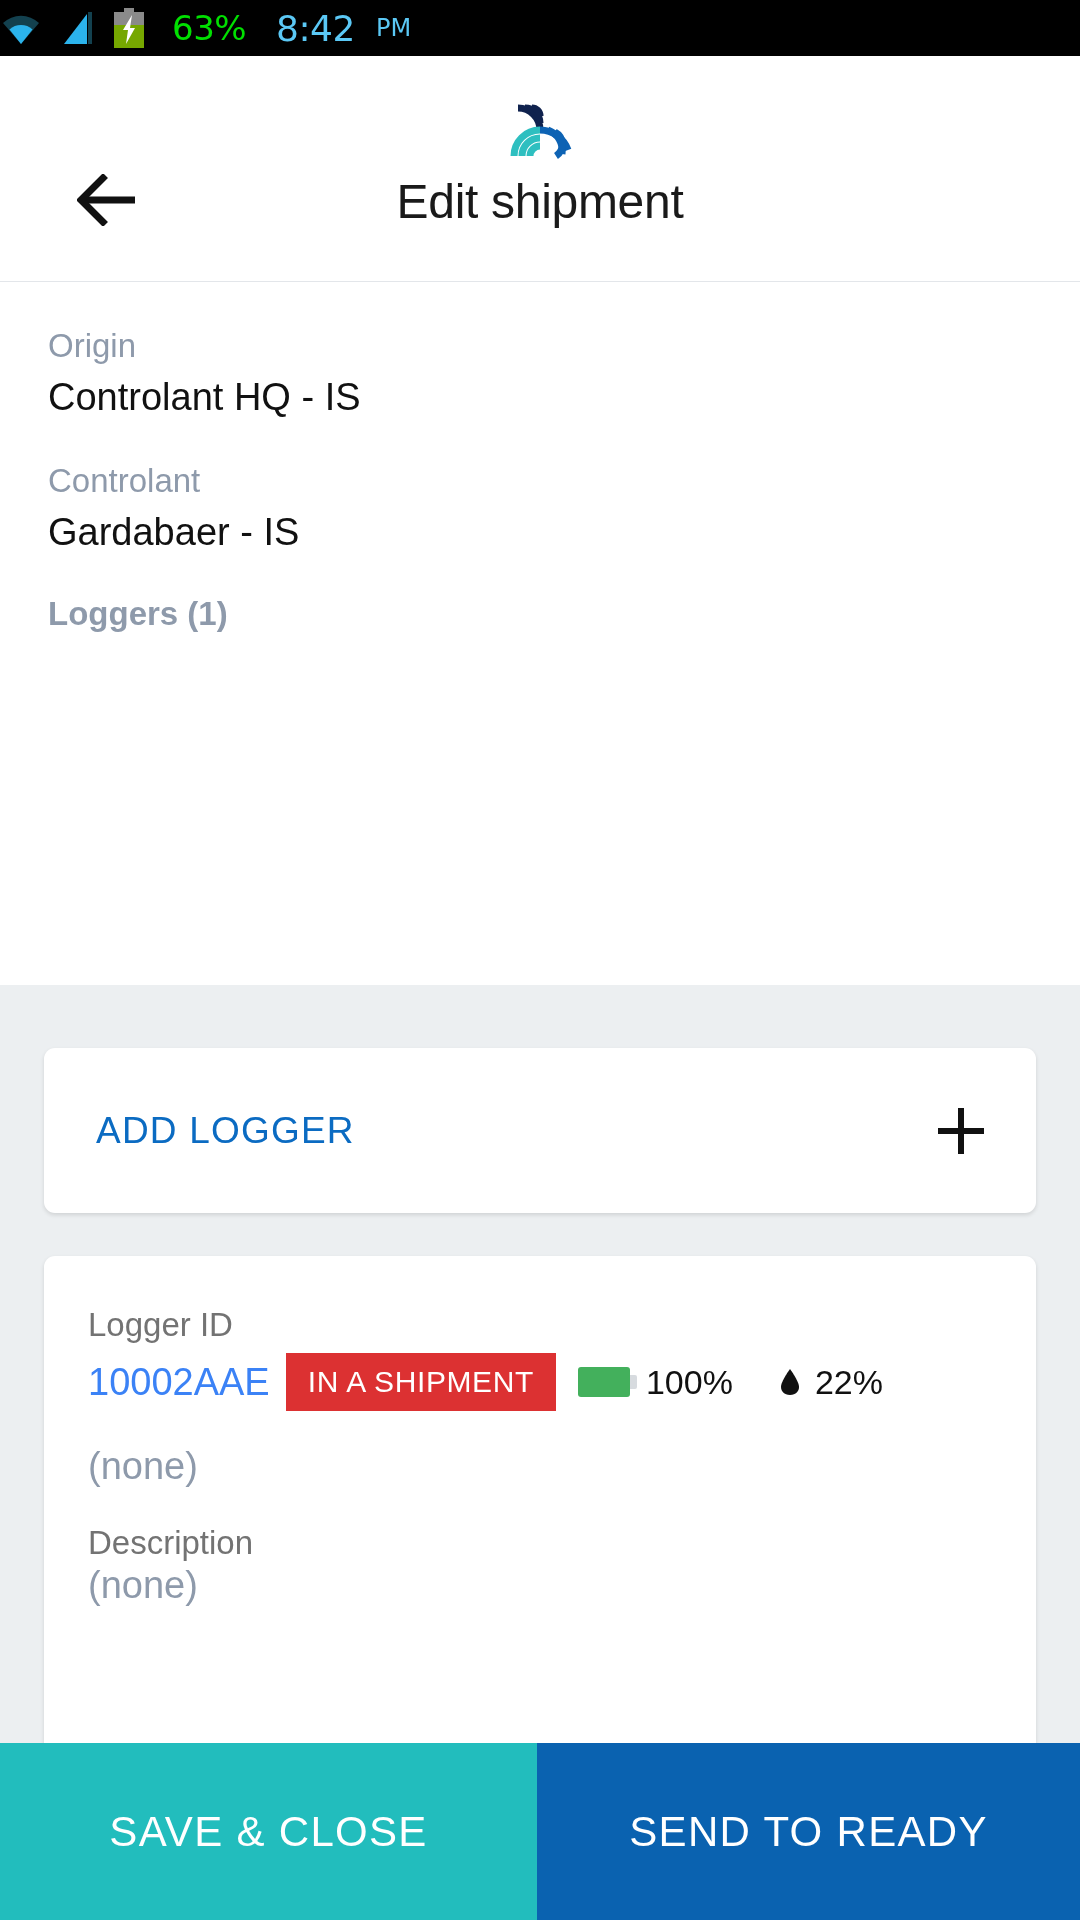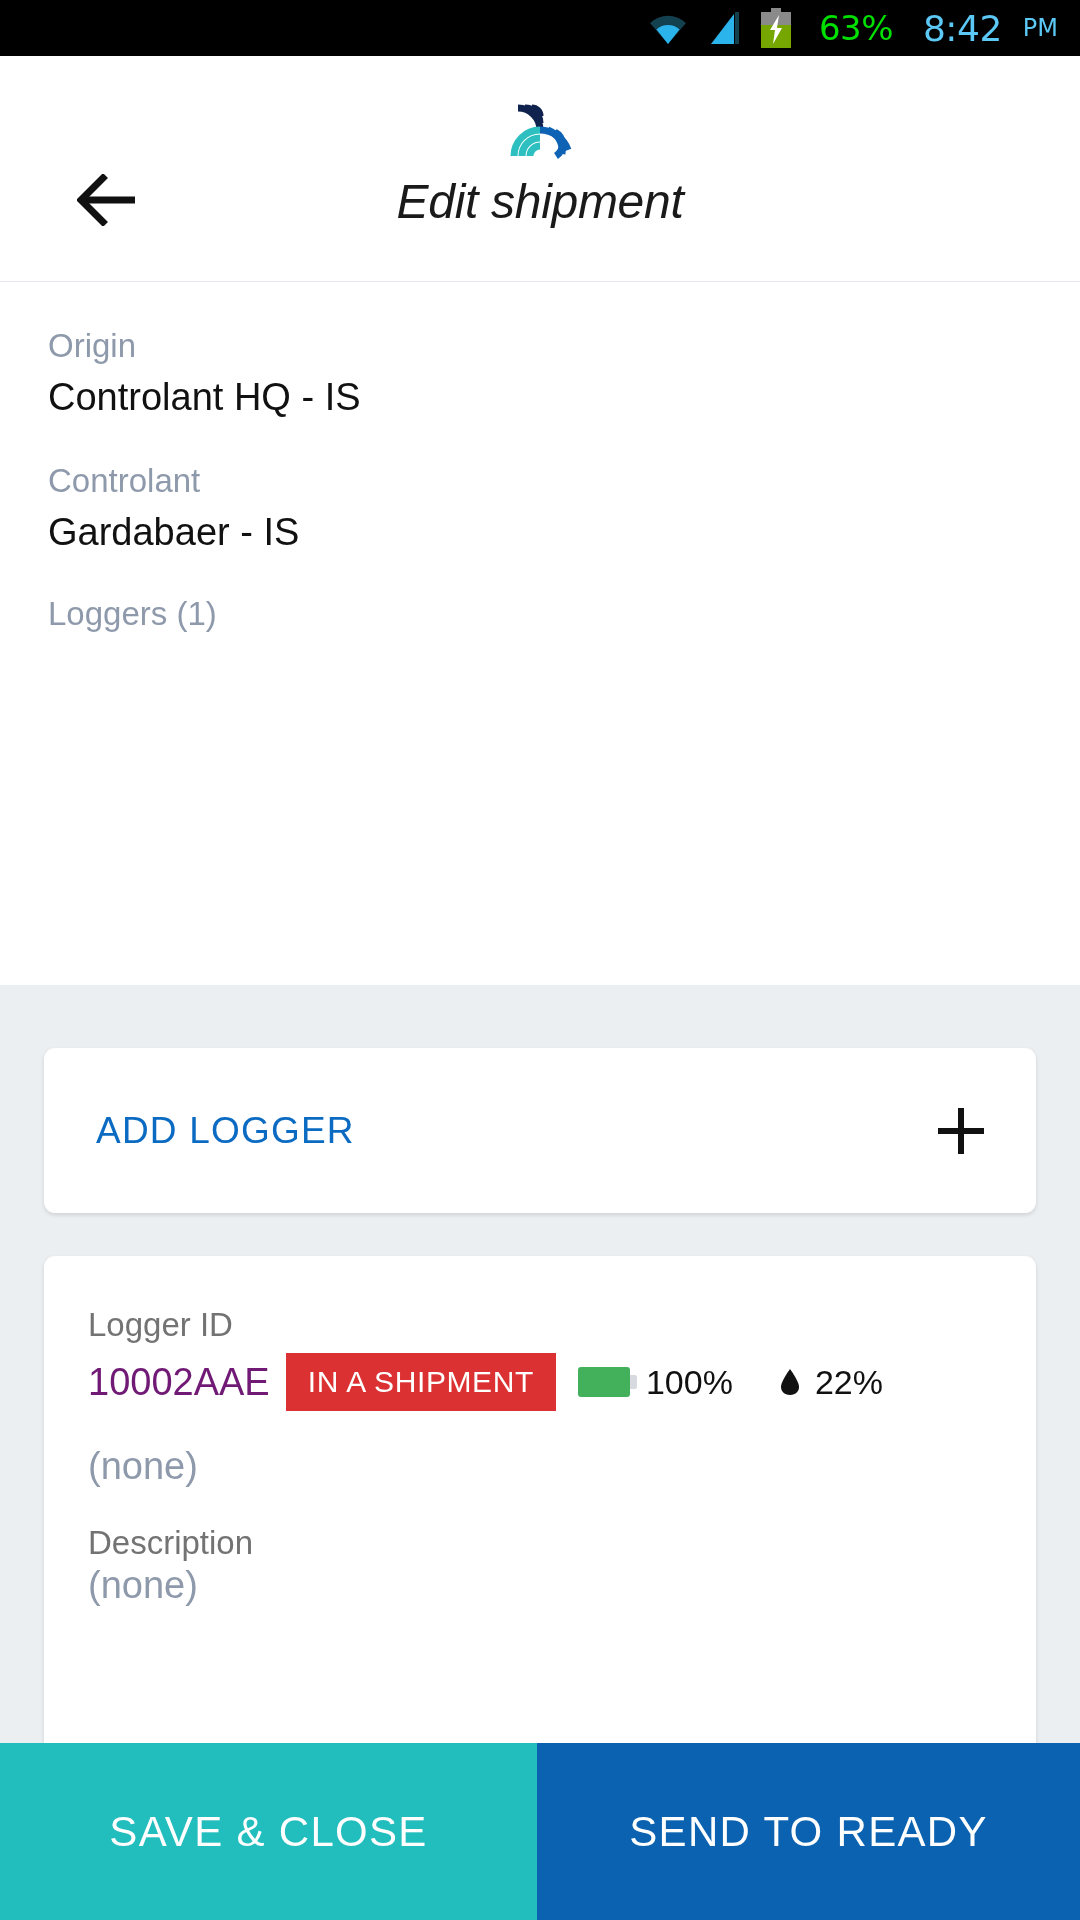--- a/index.html
+++ b/index.html
@@ -9,21 +9,21 @@
     font-family:"Liberation Sans", sans-serif;
     overflow:hidden;
   }
   .screen { position:relative; width:1080px; height:1920px; background:#ffffff; }
 
   
   .statusbar {
     position:absolute; top:0; left:0;
     width:1080px; height:56px;
     background:#000000;
-    display:flex; align-items:center; justify-content:flex-end;
+    display:flex; align-items:center; 
     padding-right:22px;
   }
   .sb-icons { display:flex; align-items:center; gap:16px; }
   .sb-wifi { width:42px; height:36px; position:relative; }
   .sb-signal { width:38px; height:36px; position:relative; }
   .sb-batt { width:34px; height:40px; position:relative; }
   .sb-pct {
     color:#00e000; font-size:34px; font-weight:400;
     margin-left:10px; letter-spacing:-0.5px;
     font-family:"DejaVu Sans", sans-serif;
@@ -49,41 +49,40 @@
     position:absolute; left:72px; top:116px;
     width:72px; height:60px;
     display:flex; align-items:center; justify-content:center;
   }
   .logo { position:absolute; left:500px; top:34px; width:80px; height:80px; }
   .page-title {
     position:absolute; top:118px; left:0; width:1080px;
     text-align:center;
     font-size:48px; font-weight:400; color:#1a1a1a;
     letter-spacing:-0.3px;
-    font-style:italic;
   }
 
   
   .form-sec {
     position:absolute; top:283px; left:0;
     width:1080px; height:702px;
     background:#ffffff;
     padding:42px 48px 0 48px;
   }
   .fld { margin-bottom:38px; }
   .fld-label {
     font-size:33px; color:#8E9AAB; font-weight:400;
     letter-spacing:0px; line-height:1.25;
   }
   .fld-value {
     font-size:38px; color:#111111; font-weight:400;
     margin-top:8px; line-height:1.25;
   }
   .loggers-label {
-    font-size:33px; color:#8E9AAB; font-weight:400;
+    font-size:33px; color:#8E9AAB; font-weight:700;
     margin-top:10px;
   }
 
   
   .gray-sec {
     position:absolute; top:985px; left:0;
     width:1080px; height:935px;
     background:#ECEFF1;
   }
   .card {
@@ -115,21 +114,21 @@
     overflow:hidden;
   }
   .lg-label {
     font-size:33px; color:#737373; font-weight:400;
     line-height:1.25;
   }
   .lg-row {
     display:flex; align-items:center; margin-top:8px;
   }
   .lg-id {
-    font-size:38px; color:#701a75; font-weight:400;
+    font-size:38px; color:#3b82f6; font-weight:400;
     white-space:nowrap;
   }
   .badge {
     background:#DC3132; color:#ffffff;
     font-size:30px; font-weight:500;
     letter-spacing:0.6px;
     padding:12px 22px;
     margin-left:16px;
     white-space:nowrap;
   }

